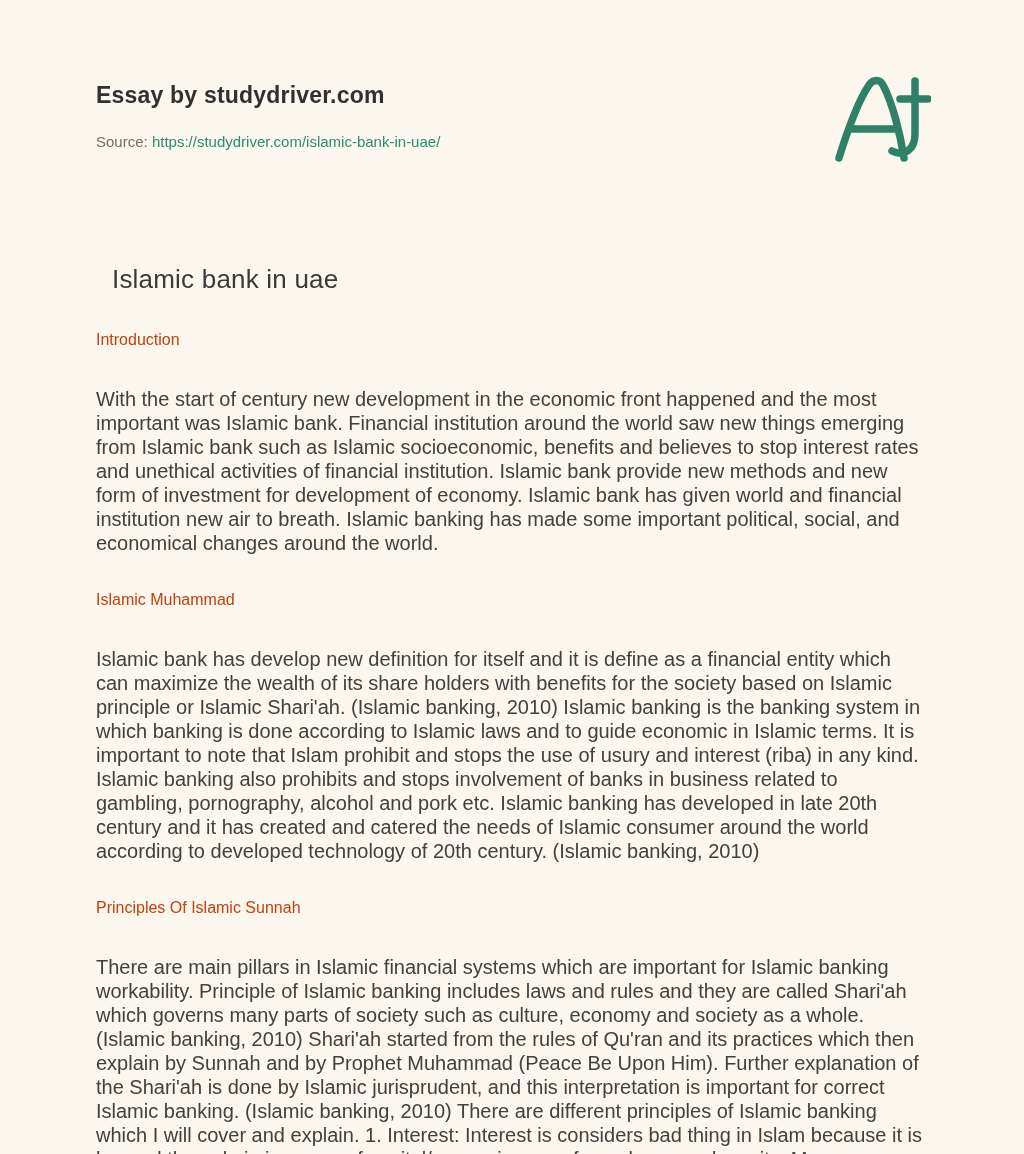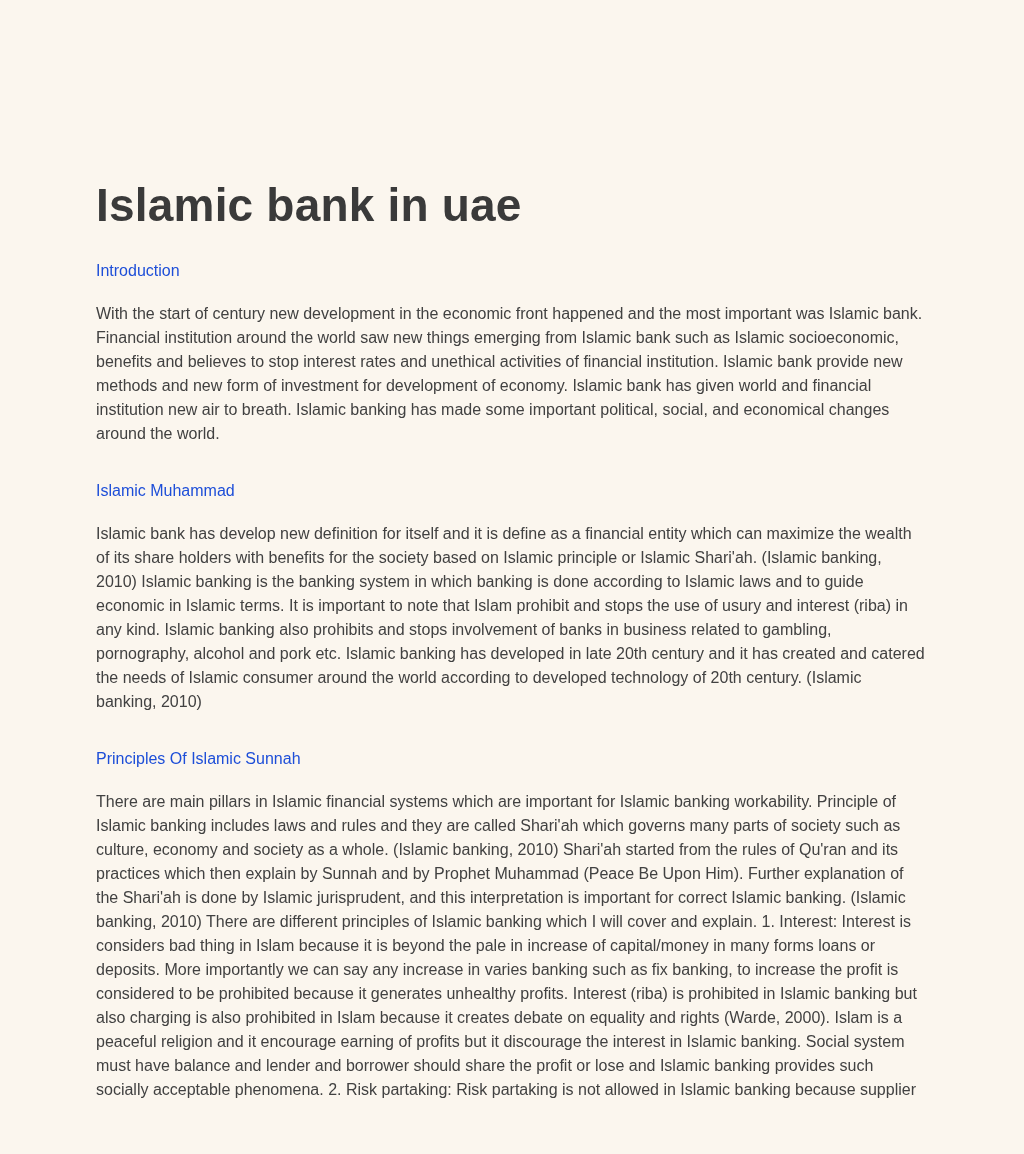--- a/index.html
+++ b/index.html
@@ -39,44 +39,67 @@
   }
   .logo {
     width: 100px;
     height: 90px;
     flex: 0 0 auto;
     margin-top: -4px;
     margin-right: -6px;
   }
   .doc-title {
     margin-top: 100px;
-    font-size: 46px;
-    font-weight: 700;
+    font-size: 26px;
+    font-weight: 400;
     color: #3a3a3a;
     letter-spacing: 0.2px;
+    margin-left: 16px;
   }
   .section { margin-top: 36px; }
   .section:first-of-type { margin-top: 30px; }
   .section-heading {
     font-size: 16px;
     font-weight: 400;
-    color: #1d4ed8;
+    color: #c2410c;
   }
   .section-body {
-    margin-top: 22px;
-    font-size: 16px;
+    margin-top: 38px;
+    font-size: 20px;
     line-height: 24px;
     color: #414141;
   }
 </style>
 </head>
 <body>
 
 <div class="page">
 
+  <div class="header-row">
+    <div>
+      <div class="byline">Essay by studydriver.com</div>
+      <div class="source-line">
+        <span>Source:</span>
+        <a class="source-link" href="#">https://studydriver.com/islamic-bank-in-uae/</a>
+      </div>
+    </div>
+
+    <div class="logo">
+      <svg width="100" height="90" viewBox="0 0 100 90" aria-hidden="true">
+        <g fill="none" stroke="#2e8069" stroke-width="7.5" stroke-linecap="round" stroke-linejoin="round">
+
+          <path d="M8 84 C16 58 28 26 38 11 C42 5 49 5 52 11 C61 28 69 58 73 84"></path>
+          <path d="M21 55 L64 55"></path>
+
+          <path d="M84 7 L84 60 C84 76 73 83 61 77"></path>
+          <path d="M69 25 L97 25"></path>
+        </g>
+      </svg>
+    </div>
+  </div>
 
   <h1 class="doc-title">Islamic bank in uae</h1>
 
   <div class="section">
     <div class="section-heading">Introduction</div>
     <p class="section-body">With the start of century new development in the economic front happened and the most important was Islamic bank. Financial institution around the world saw new things emerging from Islamic bank such as Islamic socioeconomic, benefits and believes to stop interest rates and unethical activities of financial institution. Islamic bank provide new methods and new form of investment for development of economy. Islamic bank has given world and financial institution new air to breath. Islamic banking has made some important political, social, and economical changes around the world.</p>
   </div>
 
   <div class="section">
     <div class="section-heading">Islamic Muhammad</div>

